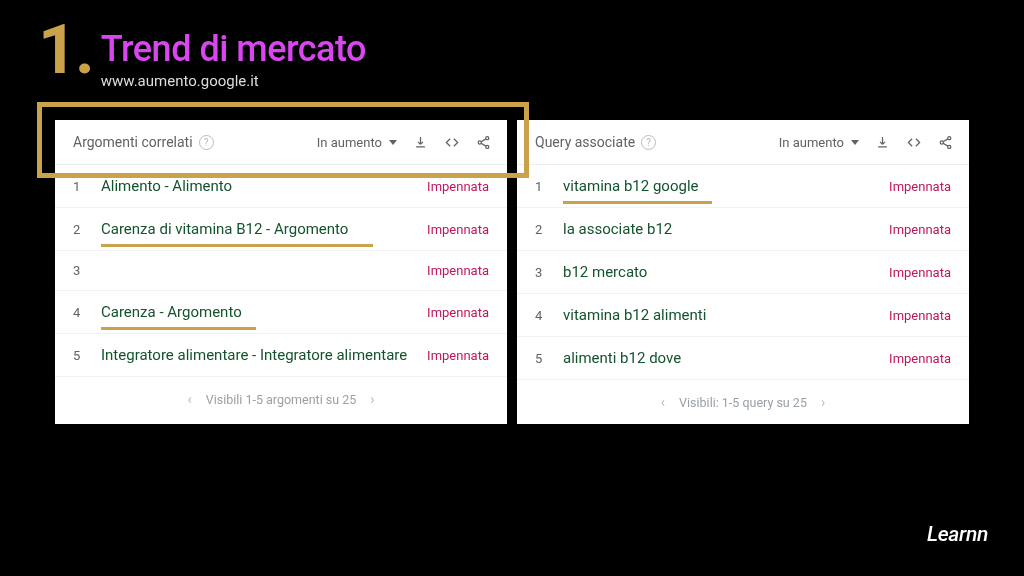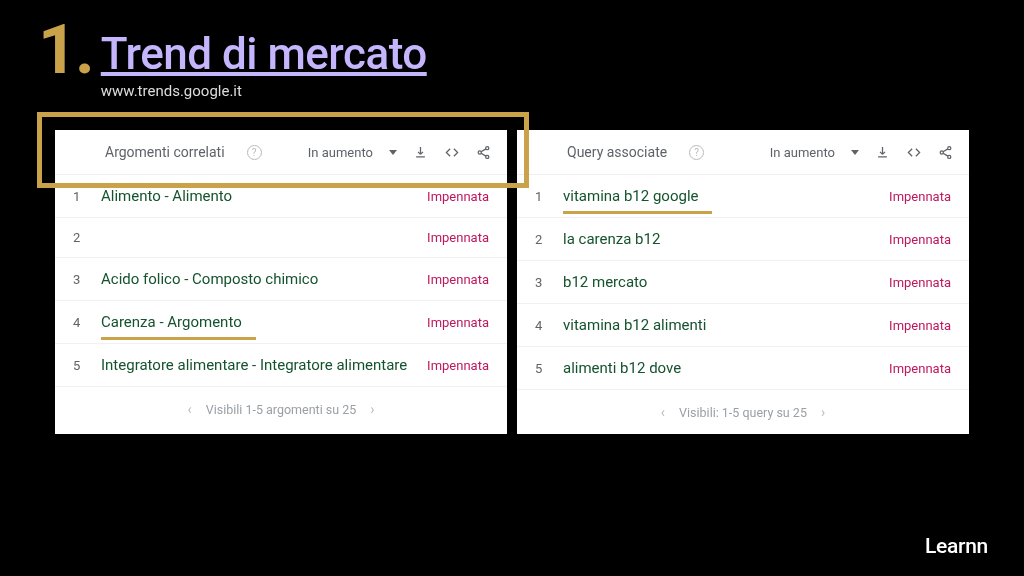--- a/index.html
+++ b/index.html
@@ -24,25 +24,24 @@
       line-height: 0.85;
       letter-spacing: -2px;
     }
     .dot { color: #c9a24a; }
     .slide-title-wrap {
       display: flex;
       flex-direction: column;
       padding-top: 6px;
     }
     .slide-title {
-      color: #c4b5fd;
-      font-size: 44px;
+      color: #d946ef;
+      font-size: 36px;
       font-weight: 500;
       letter-spacing: -0.5px;
-      text-decoration: underline;
     }
     .slide-subtitle {
       color: #ddd;
       font-size: 15px;
       font-weight: 400;
       margin-top: 2px;
     }
     .panels {
       display: flex;
       gap: 10px;
@@ -59,43 +58,42 @@
     .panel-header {
       display: flex;
       align-items: center;
       justify-content: space-between;
       padding: 14px 16px 14px 18px;
       border-bottom: 1px solid #eee;
     }
     .panel-title-wrap {
       display: flex;
       align-items: center;
-      gap: 22px;
-      margin-left: 32px;
+      gap: 6px;
     }
     .panel-title { color: #5f6368; font-size: 14px; }
     .help-icon {
       width: 15px; height: 15px;
       border: 1.2px solid #bbb;
       border-radius: 50%;
       display: inline-flex;
       align-items: center;
       justify-content: center;
       color: #bbb;
       font-size: 10px;
     }
     .panel-actions {
       display: flex;
       align-items: center;
       gap: 16px;
     }
     .dropdown {
       display: flex;
       align-items: center;
-      gap: 16px;
+      gap: 7px;
       color: #5f6368;
       font-size: 13px;
       cursor: pointer;
     }
     .icon-btn {
       color: #5f6368;
       cursor: pointer;
       display: inline-flex;
     }
     .triangle-down {
@@ -143,39 +141,40 @@
       position: absolute;
       border: 5px solid #c9a24a;
       top: -18px;
       left: -18px;
       width: 492px;
       height: 76px;
       pointer-events: none;
     }
     .brand {
       position: absolute;
-      bottom: 18px;
+      bottom: 30px;
       right: 36px;
       color: #fff;
       font-size: 21px;
       font-weight: 500;
       letter-spacing: -0.3px;
+      font-style: italic;
     }
     svg { display: block; }
   </style>
 </head>
 <body>
 
 <div class="slide-header">
   <div>
     <span class="slide-number">1</span><span class="slide-number dot">.</span>
   </div>
   <div class="slide-title-wrap">
     <div class="slide-title">Trend di mercato</div>
-    <div class="slide-subtitle">www.trends.google.it</div>
+    <div class="slide-subtitle">www.aumento.google.it</div>
   </div>
 </div>
 
 <div class="panels">
   <div class="highlight-box"></div>
 
   <div class="panel">
     <div class="panel-header">
       <div class="panel-title-wrap">
         <span class="panel-title">Argomenti correlati</span>
@@ -210,27 +209,27 @@
         <div class="row">
           <div class="row-left">
             <span class="row-num">1</span>
             <span class="row-text">Alimento - Alimento</span>
           </div>
           <span class="row-value">Impennata</span>
         </div>
         <div class="row underline">
           <div class="row-left">
             <span class="row-num">2</span>
+            <span class="row-text">Carenza di vitamina B12 - Argomento</span>
           </div>
           <span class="row-value">Impennata</span>
         </div>
         <div class="row">
           <div class="row-left">
             <span class="row-num">3</span>
-            <span class="row-text">Acido folico - Composto chimico</span>
           </div>
           <span class="row-value">Impennata</span>
         </div>
         <div class="row underline">
           <div class="row-left">
             <span class="row-num">4</span>
             <span class="row-text">Carenza - Argomento</span>
           </div>
           <span class="row-value">Impennata</span>
         </div>
@@ -284,21 +283,21 @@
         <div class="row underline">
           <div class="row-left">
             <span class="row-num">1</span>
             <span class="row-text">vitamina b12 google</span>
           </div>
           <span class="row-value">Impennata</span>
         </div>
         <div class="row">
           <div class="row-left">
             <span class="row-num">2</span>
-            <span class="row-text">la carenza b12</span>
+            <span class="row-text">la associate b12</span>
           </div>
           <span class="row-value">Impennata</span>
         </div>
         <div class="row">
           <div class="row-left">
             <span class="row-num">3</span>
             <span class="row-text">b12 mercato</span>
           </div>
           <span class="row-value">Impennata</span>
         </div>

